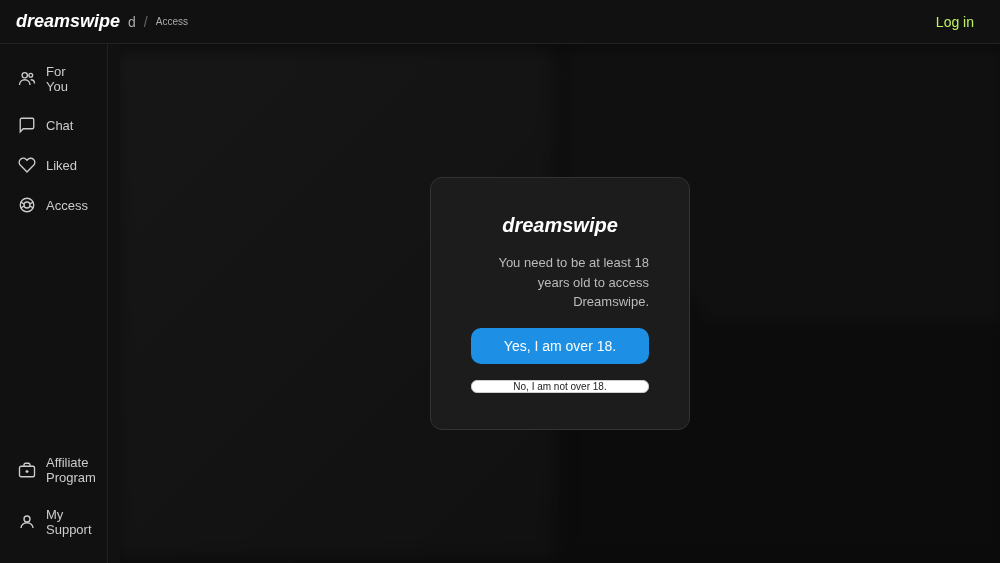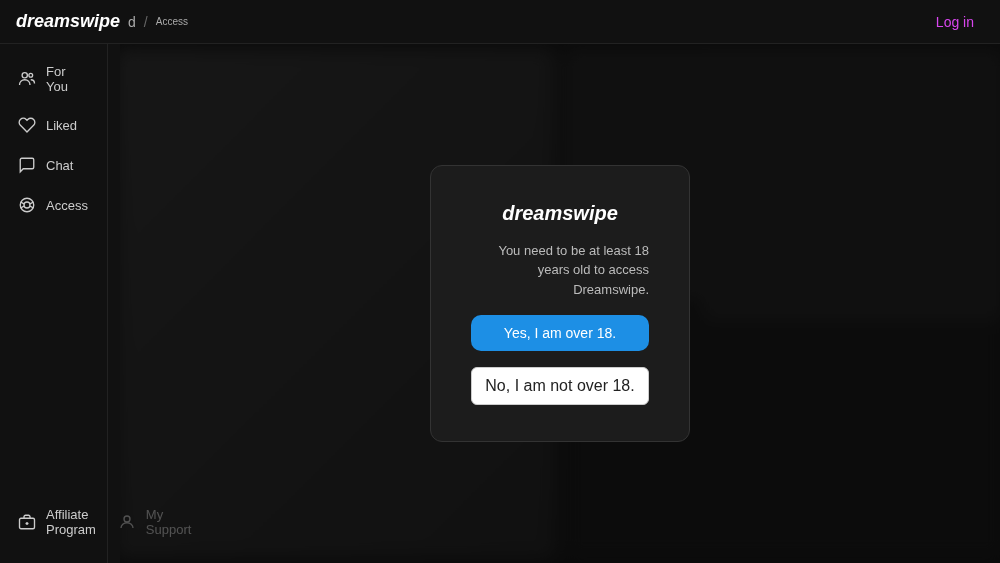--- a/index.html
+++ b/index.html
@@ -51,21 +51,21 @@
       font-size: 10px;
     }
     .header-right {
       display: flex;
       align-items: center;
       gap: 12px;
     }
     .btn-login {
       background: transparent;
       border: none;
-      color: #d946ef;
+      color: #bef264;
       font-size: 14px;
       cursor: pointer;
       padding: 6px 10px;
     }
     .btn-try {
       background: transparent;
       border: 1.5px solid #fff;
       color: #fff;
       font-size: 14px;
       cursor: pointer;
@@ -104,21 +104,21 @@
       font-size: 13px;
       color: #ccc;
     }
     .sidebar-icon {
       width: 18px;
       height: 18px;
       flex-shrink: 0;
     }
     .sidebar-bottom {
       display: flex;
-      flex-direction: row;
+      flex-direction: column;
       gap: 2px;
       padding: 0 8px 16px;
     }
 
     
     .main-content {
       position: absolute;
       top: 44px;
       left: 120px;
       right: 0;
@@ -175,22 +175,22 @@
       padding: 10px;
       border-radius: 10px;
       cursor: pointer;
       font-weight: 500;
     }
     .btn-no {
       width: 100%;
       background: #fff;
       border: 1px solid #ccc;
       color: #222;
-      font-size: 16px;
-      padding: 9px;
+      font-size: 10px;
+      padding: 0;
       border-radius: 6px;
       cursor: pointer;
       font-weight: 500;
     }
   </style>
 </head>
 <body>
 
 <header class="header">
   <div class="header-left">
@@ -212,30 +212,30 @@
         <circle cx="9" cy="7" r="3.5"></circle>
           <path d="M2 20c0-4 3-7 7-7s7 3 7 7"></path>
         <circle cx="17" cy="7" r="2.5"></circle>
           <path d="M17 13c2.5 0 5 1.5 5 5"></path>
       </svg>
       <span>For You</span>
     </div>
 
     <div class="sidebar-item">
       <svg class="sidebar-icon" viewBox="0 0 24 24" fill="none" stroke="currentColor" stroke-width="1.8">
+        <path d="M21 15a2 2 0 01-2 2H7l-4 4V5a2 2 0 012-2h14a2 2 0 012 2z"></path>
+      </svg>
+      <span>Chat</span>
+    </div>
+
+    <div class="sidebar-item">
+      <svg class="sidebar-icon" viewBox="0 0 24 24" fill="none" stroke="currentColor" stroke-width="1.8">
         <path d="M20.84 4.61a5.5 5.5 0 00-7.78 0L12 5.67l-1.06-1.06a5.5 5.5 0 00-7.78 7.78l1.06 1.06L12 21.23l7.78-7.78 1.06-1.06a5.5 5.5 0 000-7.78z"></path>
       </svg>
       <span>Liked</span>
-    </div>
-
-    <div class="sidebar-item">
-      <svg class="sidebar-icon" viewBox="0 0 24 24" fill="none" stroke="currentColor" stroke-width="1.8">
-        <path d="M21 15a2 2 0 01-2 2H7l-4 4V5a2 2 0 012-2h14a2 2 0 012 2z"></path>
-      </svg>
-      <span>Chat</span>
     </div>
 
     <div class="sidebar-item">
       <svg class="sidebar-icon" viewBox="0 0 24 24" fill="none" stroke="currentColor" stroke-width="1.8">
         <circle cx="12" cy="12" r="9"></circle>
           <circle cx="12" cy="12" r="4"></circle>
         <line x1="3.5" y1="8" x2="8" y2="10.5"></line>
           <line x1="3.5" y1="16" x2="8" y2="13.5"></line>
         <line x1="20.5" y1="8" x2="16" y2="10.5"></line>
           <line x1="20.5" y1="16" x2="16" y2="13.5"></line>

